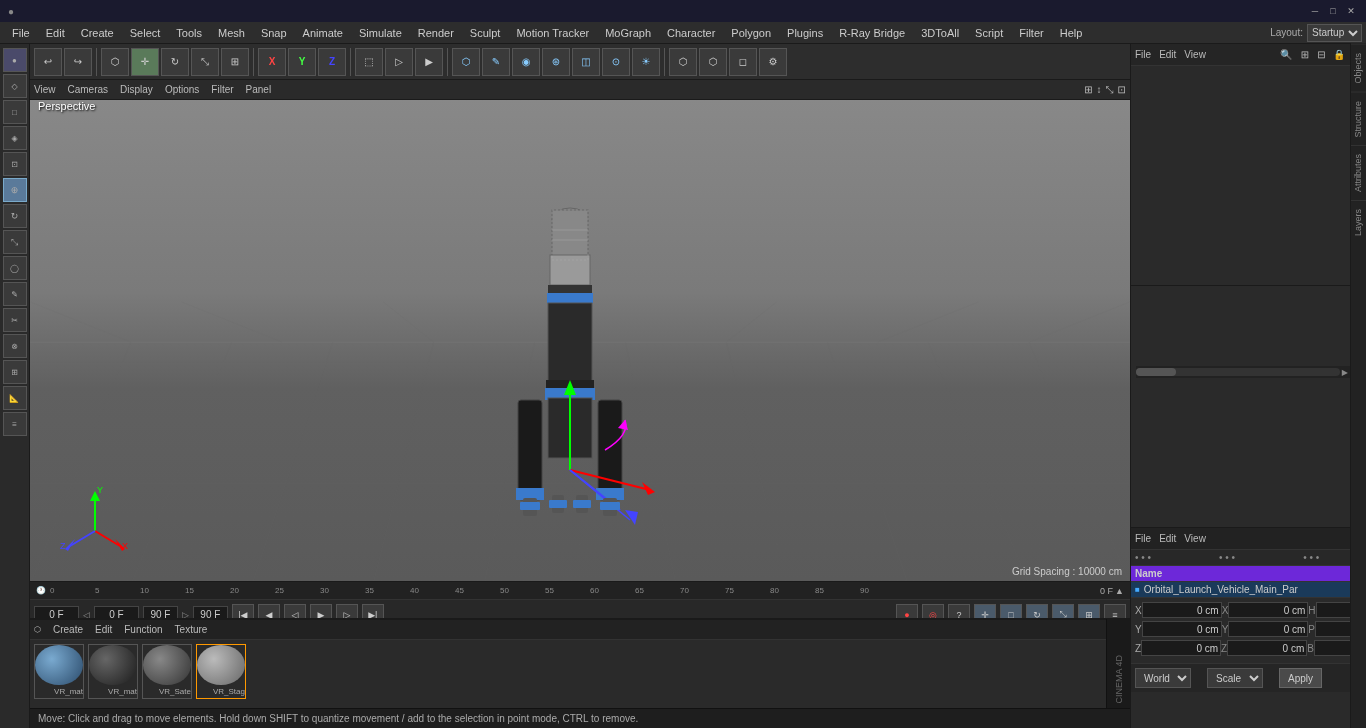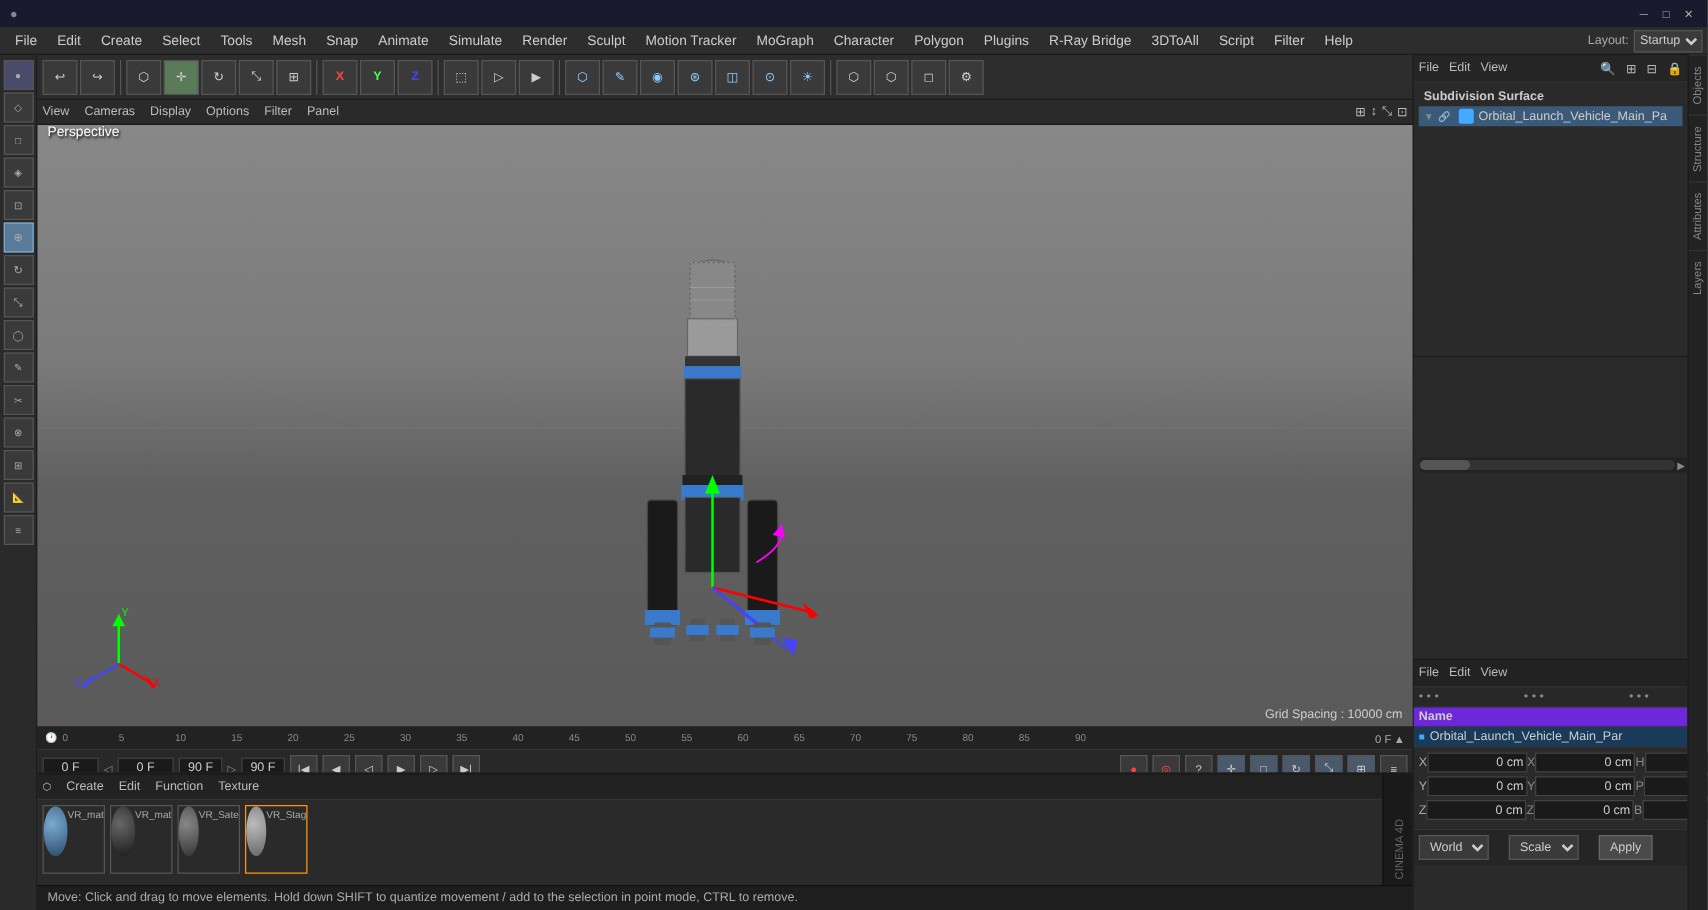--- a/index.html
+++ b/index.html
@@ -46,21 +46,21 @@
     .ruler-mark { font-size: 8px; color: #888; min-width: 45px; text-align: left; padding-left: 2px; }
     #timeline-controls { height: 30px; display: flex; align-items: center; padding: 0 4px; gap: 4px; background: #282828; border-bottom: 1px solid #333; }
     .tc-input { background: #1a1a1a; border: 1px solid #444; color: #ccc; width: 45px; height: 18px; font-size: 10px; text-align: center; }
     .tc-btn { width: 22px; height: 22px; background: #3a3a3a; border: 1px solid #555; display: flex; align-items: center; justify-content: center; cursor: pointer; font-size: 9px; color: #ccc; }
 
     
     #material-strip { height: 90px; background: #2a2a2a; border-top: 1px solid #1a1a1a; }
     #material-header { height: 20px; background: #222; display: flex; align-items: center; padding: 0 4px; gap: 12px; border-bottom: 1px solid #333; }
     #material-header span { font-size: 10px; color: #bbb; cursor: pointer; }
     #material-content { display: flex; align-items: center; gap: 4px; padding: 4px; }
-    .mat-swatch { width: 50px; height: 55px; display: flex; flex-direction: row; align-items: flex-start; cursor: pointer; border: 1px solid #555; }
+    .mat-swatch { width: 50px; height: 55px; display: flex; flex-direction: column; align-items: flex-end; cursor: pointer; border: 1px solid #555; }
     .mat-swatch .swatch-img { width: 48px; height: 40px; border-radius: 50%; overflow: hidden; display: flex; align-items: center; justify-content: center; }
     .mat-swatch .swatch-label { font-size: 8px; color: #aaa; text-align: center; margin-top: 2px; }
     .mat-swatch.active { border-color: #f90; }
 
     
     #statusbar { background: #1e1e1e; height: 20px; display: flex; align-items: center; padding: 0 8px; border-top: 1px solid #111; }
     #statusbar .status-text { font-size: 10px; color: #aaa; }
 
     
     #right-panel { width: 220px; background: #2a2a2a; display: flex; flex-direction: column; border-left: 1px solid #1a1a1a; }
@@ -428,29 +428,20 @@
     <div id="right-top">
       <div id="right-header">
         <span>File</span>
         <span>Edit</span>
         <span>View</span>
         <span style="margin-left:auto;font-size:10px">🔍</span>
         <span style="font-size:10px">⊞</span>
         <span style="font-size:10px">⊟</span>
         <span style="font-size:10px">🔒</span>
       </div>
-      <div id="object-tree">
-        <div style="font-size:10px;color:#ccc;padding:2px 4px;font-weight:bold">Subdivision Surface</div>
-        <div class="tree-item selected">
-          <span class="tree-arrow">▼</span>
-          <span style="font-size:8px;color:#8af;margin-right:2px">🔗</span>
-          <span class="tree-icon blue"></span>
-          <span>Orbital_Launch_Vehicle_Main_Pa</span>
-        </div>
-      </div>
     </div>
 
     <div style="flex:1;background:#2a2a2a;border-bottom:1px solid #1a1a1a">
 
       <div style="height:12px;background:#222;display:flex;align-items:center;position:absolute;bottom:350px;left:1136px;right:16px">
         <div style="flex:1;height:8px;background:#333;border-radius:4px">
           <div style="width:40px;height:8px;background:#555;border-radius:4px"></div>
         </div>
         <span style="font-size:8px;color:#888;padding:0 2px">▶</span>
       </div>

